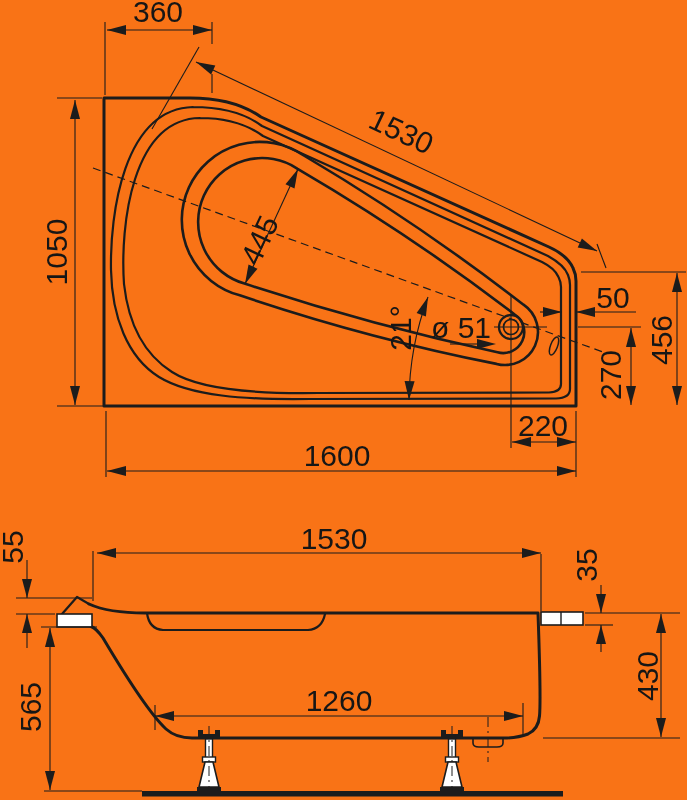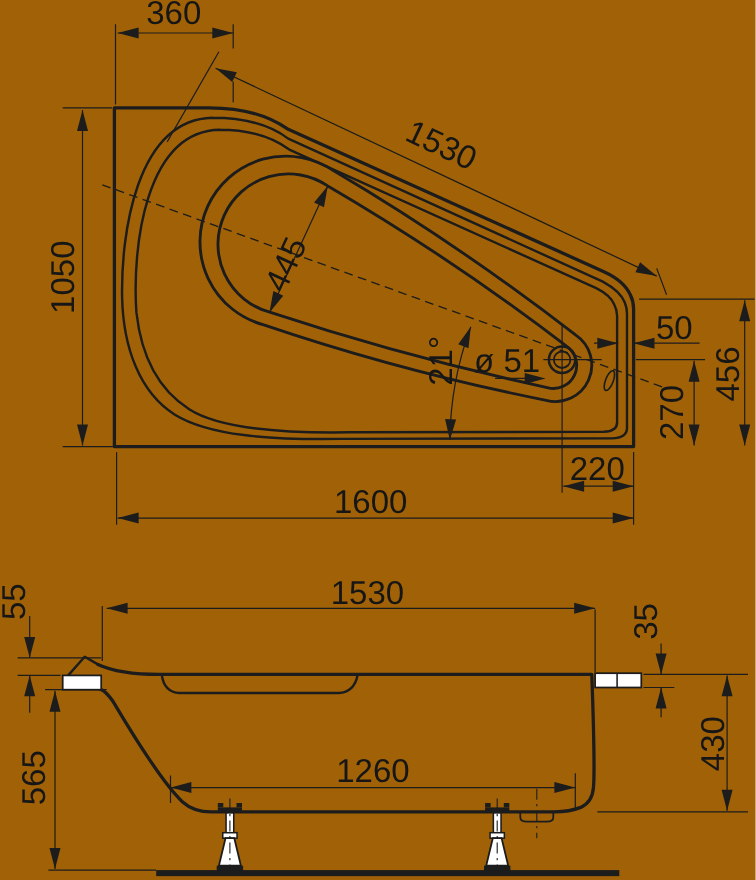--- a/index.html
+++ b/index.html
@@ -1,16 +1,16 @@
 <!DOCTYPE html>
 <html><head>
 <meta charset="utf-8">
 <style>
   html,body{margin:0;padding:0;background:#fff;}
-  .stage{position:relative;width:687px;height:800px;background:#a16207;overflow:hidden;}
+  .stage{position:relative;width:687px;height:800px;background:#f97316;overflow:hidden;}
   svg{display:block;}
   text{font-family:"Liberation Sans","DejaVu Sans",sans-serif;font-size:30px;fill:#161616;}
   .thick{stroke:#1c1c1c;stroke-width:3;fill:none;stroke-linecap:round;stroke-linejoin:round;}
   .mid{stroke:#1c1c1c;stroke-width:2.2;fill:none;stroke-linecap:round;stroke-linejoin:round;}
   .basin{stroke:#1c1c1c;stroke-width:2.6;fill:none;stroke-linejoin:round;}
   .thin{stroke:#1c1c1c;stroke-width:1.1;fill:none;}
   .dash{stroke:#1c1c1c;stroke-width:1.2;fill:none;stroke-dasharray:8 5;}
   .dashdot{stroke:#1c1c1c;stroke-width:1;fill:none;stroke-dasharray:10 4 2 4;}
   .arr{fill:#1c1c1c;stroke:none;}
   .solid{fill:#1c1c1c;stroke:none;}

